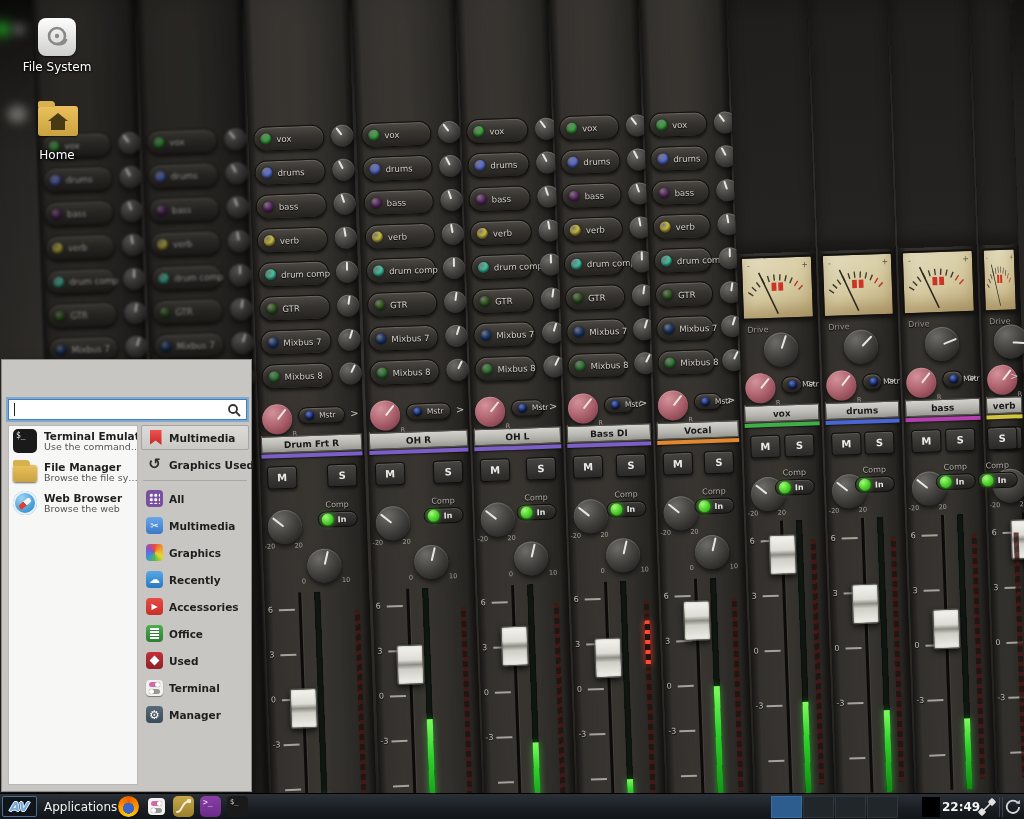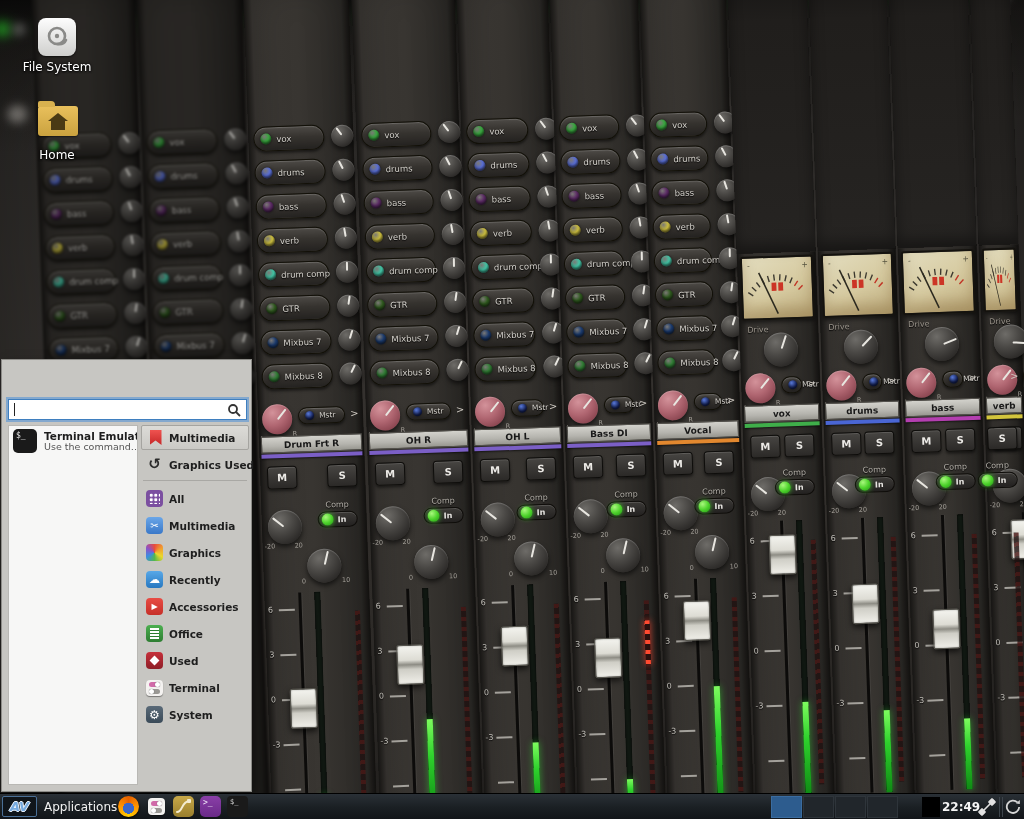--- a/index.html
+++ b/index.html
@@ -1204,20 +1204,38 @@
   <div id="leftlist">
       <div class="litem">
         <div class="lic">
           <div class="termico">$_</div>
         </div>
         <div>
           <div class="t">Terminal Emulator</div>
           <div class="s">Use the command…</div>
         </div>
       </div>
+      <div class="litem">
+        <div class="lic">
+          <div class="folder" style="width: 24px; height: 17px; margin-top: 5px;"></div>
+        </div>
+        <div>
+          <div class="t">File Manager</div>
+          <div class="s">Browse the file sy…</div>
+        </div>
+      </div>
+      <div class="litem">
+        <div class="lic">
+          <div class="compass"></div>
+        </div>
+        <div>
+          <div class="t">Web Browser</div>
+          <div class="s">Browse the web</div>
+        </div>
+      </div>
     </div>
   <div id="cats">
       <div class="citem sel">
         <div class="cico">
           <div class="bookmark"></div>
         </div>
         <div class="clabel">Multimedia</div>
       </div>
       <div class="citem">
         <div class="cico histico">↺</div>
@@ -1256,21 +1274,21 @@
         <div class="cico">
           <div class="togglebox" style="width: 17px; height: 16px;">
             <div class="tg pink"></div>
             <div class="tg gray"></div>
           </div>
         </div>
         <div class="clabel">Terminal</div>
       </div>
       <div class="citem">
         <div class="cico sysico">⚙</div>
-        <div class="clabel">System</div>
+        <div class="clabel">Manager</div>
       </div>
     </div>
 </div>
 
 <div id="panel">
   <div id="avbtn">
     <span>AV</span>
   </div>
   <div id="appslabel">Applications</div>
   <div class="launcher ffx" style="left:118px;"></div>

